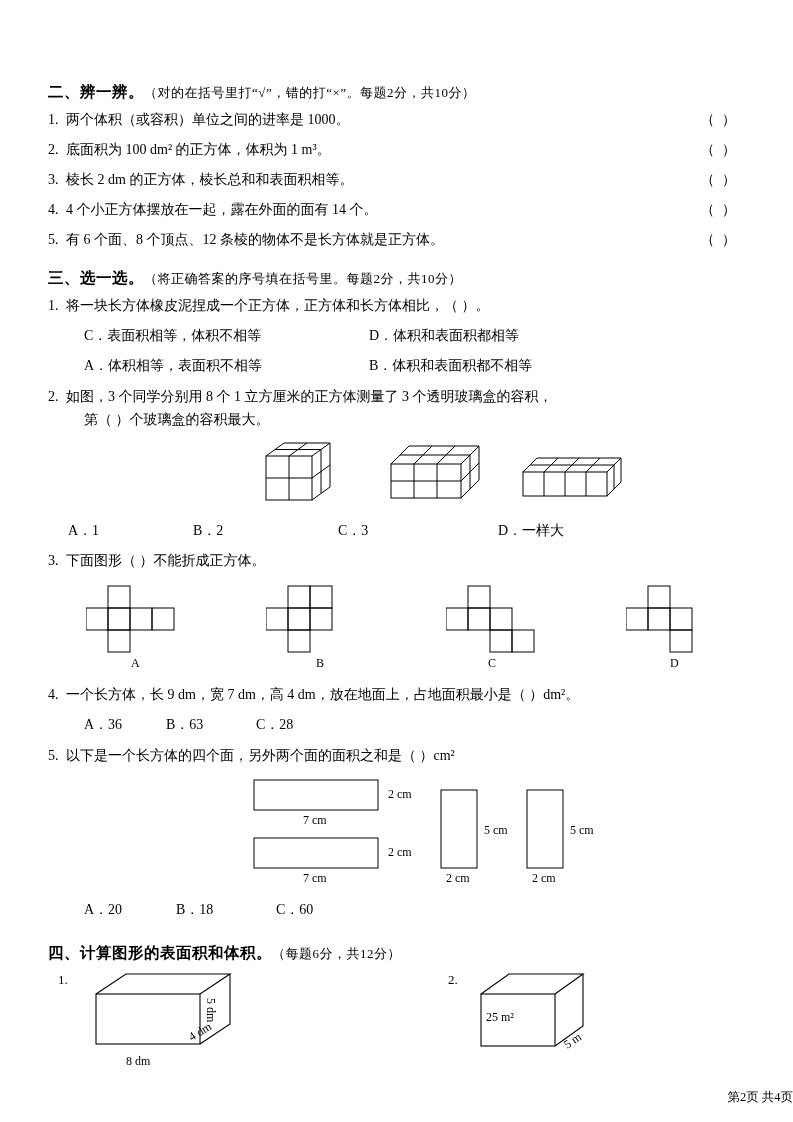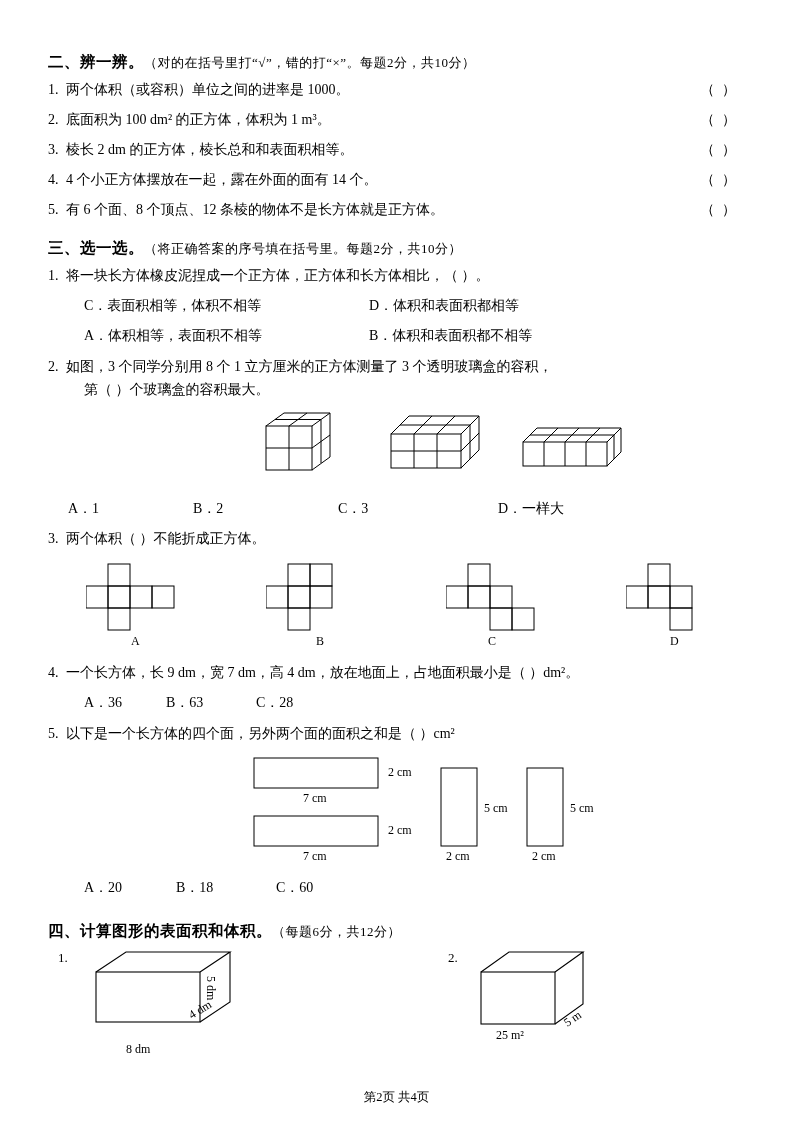--- a/index.html
+++ b/index.html
@@ -23,21 +23,21 @@
   }
   .content {
     position: absolute;
     left: 48px;
     top: 52px;
     width: 700px;
   }
   .sec-head {
     font-weight: bold;
     font-size: 15.5px;
-    margin-top: 0;
+    margin-top: 30px;
     margin-bottom: 6px;
     letter-spacing: 0.5px;
   }
   .sec-head .note {
     font-weight: normal;
     font-size: 13px;
   }
   .q {
     font-size: 14px;
     margin: 0 0 9px 0;
@@ -65,21 +65,21 @@
   }
   .opts .opt {
     display: inline-block;
   }
   .clear { clear: both; }
   .footer {
     position: absolute;
     bottom: 16px;
     left: 0;
     width: 793px;
-    text-align: center;
+    text-align: right;
     font-size: 12.5px;
   }
   .lbl {
     font-size: 12px;
     font-family: "Liberation Serif", serif;
   }
   svg { display: block; }
   .abs { position: absolute; }
 </style>
 </head>
@@ -180,30 +180,30 @@
           <rect x="10" y="22" width="84" height="24"></rect>
           <path d="M10 22 L24 8 L108 8 L94 22"></path>
           <path d="M108 8 L108 32 L94 46"></path>
           <path d="M31 22 L31 46 M52 22 L52 46 M73 22 L73 46"></path>
           <path d="M45 8 L31 22 M66 8 L52 22 M87 8 L73 22"></path>
           <path d="M17 15 L101 15 M101 15 L101 39"></path>
         </g>
       </svg>
     </div>
 
-    <div class="opts" style="padding-left:20px; margin-top:20px;">
+    <div class="opts" style="padding-left:20px; margin-top:12px;">
       <span class="opt" style="width:125px;">A．1</span>
       <span class="opt" style="width:145px;">B．2</span>
       <span class="opt" style="width:160px;">C．3</span>
       <span class="opt">D．一样大</span>
     </div>
 
     <div class="q" style="margin-top:6px;">
       <span class="num">3.</span>
-      <span>两个体积（      ）不能折成正方体。</span>
+      <span>下面图形（      ）不能折成正方体。</span>
     </div>
 
     <div style="height:96px; position:relative;">
       <svg class="abs" style="left:38px; top:4px;" width="130" height="70" viewBox="0 0 130 70">
         <g fill="none" stroke="#000" stroke-width="1">
           <rect x="22" y="2" width="22" height="22"></rect>
           <rect x="0" y="24" width="22" height="22"></rect>
           <rect x="22" y="24" width="22" height="22"></rect>
           <rect x="44" y="24" width="22" height="22"></rect>
           <rect x="66" y="24" width="22" height="22"></rect>
@@ -298,32 +298,32 @@
 
     <div style="height:110px; position:relative;">
       <span class="abs" style="left:10px; top:2px; font-size:13px;">1.</span>
       <svg class="abs" style="left:40px; top:2px;" width="160" height="100" viewBox="0 0 160 100">
         <g fill="none" stroke="#000" stroke-width="1.1">
           <rect x="8" y="22" width="104" height="50"></rect>
           <path d="M8 22 L38 2 L142 2 L112 22"></path>
           <path d="M142 2 L142 52 L112 72"></path>
         </g>
       </svg>
-      <span class="abs lbl" style="left:78px; top:94px;">8 dm</span>
+      <span class="abs lbl" style="left:78px; top:84px;">8 dm</span>
       <span class="abs lbl" style="left:155px; top:28px; writing-mode:vertical-rl;">5 dm</span>
       <span class="abs lbl" style="left:138px; top:62px; transform:rotate(-32deg); transform-origin:left top;">4 dm</span>
 
       <span class="abs" style="left:400px; top:2px; font-size:13px;">2.</span>
       <svg class="abs" style="left:425px; top:2px;" width="130" height="100" viewBox="0 0 130 100">
         <g fill="none" stroke="#000" stroke-width="1.1">
           <rect x="8" y="22" width="74" height="52"></rect>
           <path d="M8 22 L36 2 L110 2 L82 22"></path>
           <path d="M110 2 L110 54 L82 74"></path>
         </g>
       </svg>
-      <span class="abs lbl" style="left:448px; top:40px;margin-top:40px;">25 m²</span>
+      <span class="abs lbl" style="left:438px; top:40px;">25 m²</span>
       <span class="abs lbl" style="left:513px; top:70px; transform:rotate(-34deg); transform-origin:left top;">5 m</span>
     </div>
 
   </div>
 
   <div class="footer">第2页 共4页</div>
 </div>
 
 </body></html>

